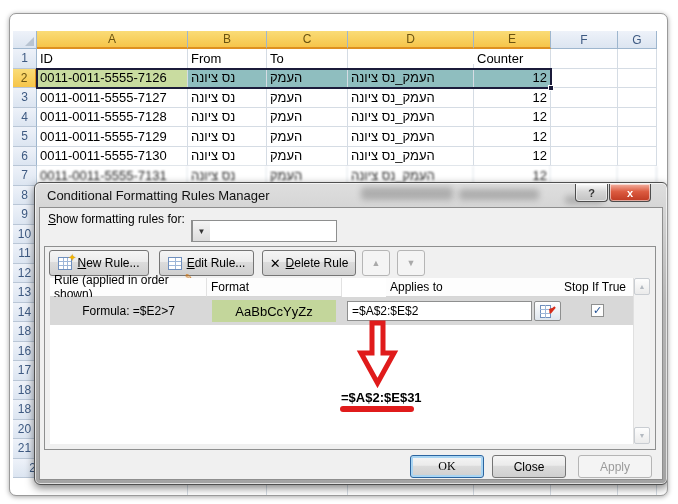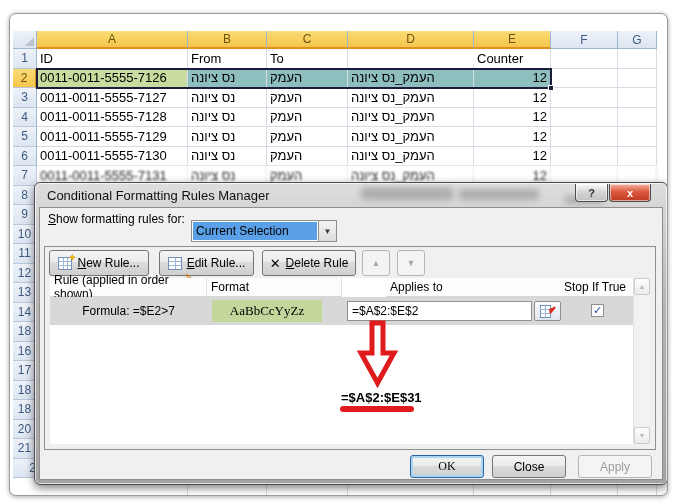--- a/index.html
+++ b/index.html
@@ -285,21 +285,20 @@
     <div class="smudge" style="left:326px;top:4px;width:92px;height:13px;"></div>
     <div class="smudge" style="left:424px;top:6px;width:80px;height:11px;"></div>
     <div class="smudge" style="left:530px;top:13px;width:38px;height:8px;"></div>
     <div class="capbtn help">?</div>
     <div class="capbtn close">x</div>
 
     <div class="client">
       <div class="lbl" style="left:8px;top:4px;"><span class="mn">S</span><span>how formatting rules for:</span></div>
 
       <div class="combo">
-        <div class="val">Current Selection</div>
         <div class="drop">▼</div>
       </div>
 
       <div class="box">
         <div class="btn tb" style="left:4px;width:100px;">
           <span class="icon-grid">
               <i style="left:0;top:3px;width:12px;height:1px;"></i>
               <i style="left:0;top:7px;width:12px;height:1px;"></i>
               <i style="left:4px;top:0;width:1px;height:11px;"></i>
               <i style="left:8px;top:0;width:1px;height:11px;"></i>
@@ -328,21 +327,21 @@
           </div>
 
         <div class="list">
           <div class="lhead" style="left:0;width:157px;">Rule (applied in order shown)</div>
           <div class="lhead" style="left:157px;width:135px;">Format</div>
           <div class="lhead" style="left:292px;width:218px;margin-left:44px;">Applies to</div>
           <div class="lhead" style="left:510px;width:75px;border-right:none;">Stop If True</div>
 
           <div class="rrow" style="left:0;width:585px;">
             <div class="formula" style="left:0;width:157px;top:7px;text-align:center;">Formula: =$E2&gt;7</div>
-            <div class="fmt-preview" id="fmtprev" style="left: 162px; top: 3px; width: 110px; height: 22px; background: rgb(195, 214, 155); font-family: Liberation Serif, serif;">AaBbCcYyZz</div>
+            <div class="fmt-preview" id="fmtprev" style="left: 162px; top: 3px; width: 124px; height: 22px; background: rgb(195, 214, 155);">AaBbCcYyZz</div>
             <div class="applies" style="left:297px;top:4px;width:185px;height:20px;">=$A$2:$E$2</div>
             <div class="picker" style="left:484px;top:4px;width:27px;height:20px;">
               <svg width="16" height="13">
                   <rect x="0.5" y="0.5" width="10" height="12" fill="#fff" stroke="#6f8fbd"></rect>
                   <line x1="0" y1="4.5" x2="11" y2="4.5" stroke="#9db6d8"></line>
                   <line x1="0" y1="8.5" x2="11" y2="8.5" stroke="#9db6d8"></line>
                   <line x1="5.5" y1="0" x2="5.5" y2="13" stroke="#9db6d8"></line>
                   <path d="M15 2 L10 9 L9 4 Z" fill="#d62c1a"></path>
                   <line x1="15" y1="2" x2="10" y2="8" stroke="#d62c1a" stroke-width="2"></line>
                 </svg>

